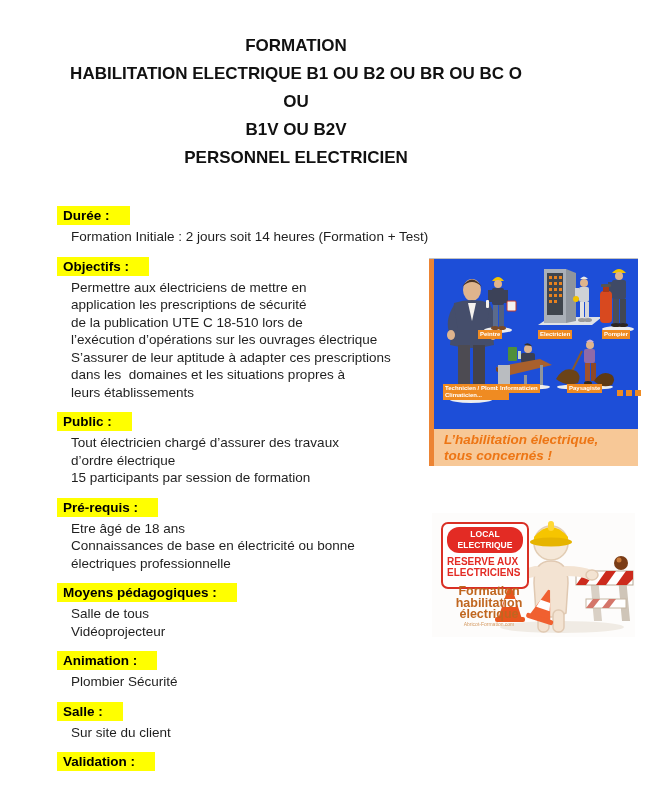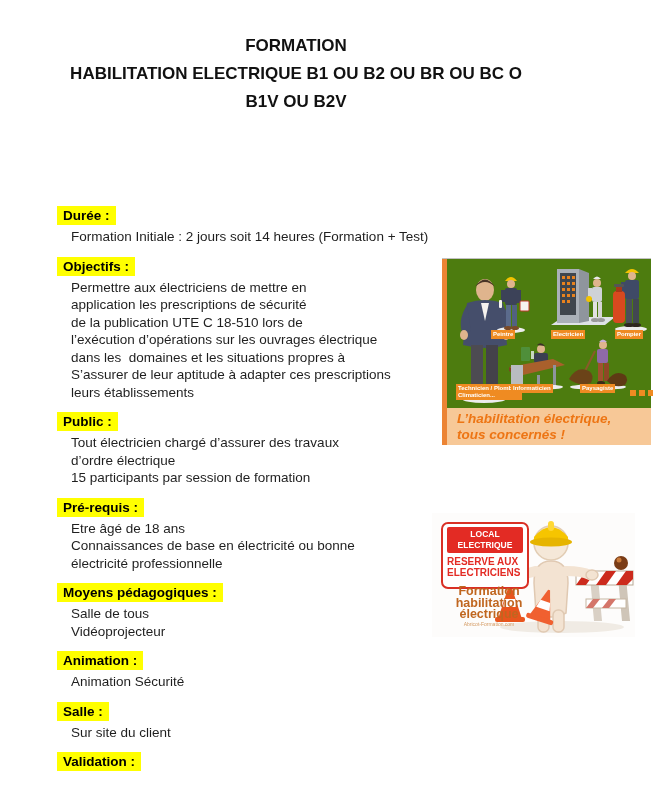--- a/index.html
+++ b/index.html
@@ -25,37 +25,37 @@
     position: absolute;
     left: 57px; top: 206px;
     width: 372px;
   }
   .section { margin-bottom: 11px; }
   .heading {
     display: inline-block;
     background: #ffff00;
     font-weight: bold;
     font-size: 13.5px;
-    padding: 2px 6px 2px 6px;
+    padding: 2px 20px 2px 6px;
     margin-bottom: 3px;
     color: #000;
   }
   .line {
     font-size: 13.5px;
     line-height: 17.5px;
     color: #1f1f1f;
     white-space: pre-wrap;
     margin-left: 14px;
   }
   
   .collage {
     position: absolute;
-    left: 442px; top: 258px;
-    width: 209px; height: 187px;
-    background: #4d7c0f;
+    left: 429px; top: 258px;
+    width: 209px; height: 208px;
+    background: #1d4ed8;
     border-top: 1px solid #c2c2c2;
   }
   .collage-stripe {
     position: absolute;
     left: 0; top: 0; bottom: 0;
     width: 5px;
     background: #ec8434;
   }
   .collage-figures {
     position: absolute;
@@ -105,21 +105,21 @@
     padding: 3px 4px;
   }
   .sign-red {
     background: #e32b24;
     color: #ffffff;
     text-align: center;
     font-weight: bold;
     font-size: 8.5px;
     line-height: 11px;
     padding: 2px 0;
-    border-radius: 2px;
+    border-radius: 12px;
     white-space: pre-line;
   }
   .sign-white {
     color: #e32b24;
     text-align: left;
     font-weight: bold;
     font-size: 10px;
     line-height: 11px;
     margin-top: 3px;
     white-space: pre-line;
@@ -144,64 +144,66 @@
     font-size: 5px;
   }
   .poster-scene { position: absolute; left: 58px; top: 2px; }
 </style>
 </head>
 <body>
 
 <div class="title-block">
   <div>FORMATION</div>
   <div>HABILITATION ELECTRIQUE B1 OU B2 OU BR OU BC O</div>
+  <div>OU</div>
   <div>B1V OU B2V</div>
+  <div>PERSONNEL ELECTRICIEN</div>
 </div>
 
 <div class="content">
 
   <div class="section">
     <span class="heading">Durée :</span>
     <div class="line">Formation Initiale : 2 jours soit 14 heures (Formation + Test)</div>
   </div>
 
   <div class="section">
     <span class="heading">Objectifs :</span>
     <div class="line">Permettre aux électriciens de mettre en</div>
     <div class="line">application les prescriptions de sécurité</div>
     <div class="line">de la publication UTE C 18-510 lors de</div>
     <div class="line">l’exécution d’opérations sur les ouvrages électrique</div>
+    <div class="line">S’assurer de leur aptitude à adapter ces prescriptions</div>
     <div class="line">dans les  domaines et les situations propres à</div>
-    <div class="line">S’assurer de leur aptitude à adapter ces prescriptions</div>
     <div class="line">leurs établissements</div>
   </div>
 
   <div class="section">
     <span class="heading">Public :</span>
     <div class="line">Tout électricien chargé d’assurer des travaux</div>
     <div class="line">d’ordre électrique</div>
     <div class="line">15 participants par session de formation</div>
   </div>
 
   <div class="section">
     <span class="heading">Pré-requis :</span>
     <div class="line">Etre âgé de 18 ans</div>
     <div class="line">Connaissances de base en électricité ou bonne</div>
-    <div class="line">électricité professionnelle</div>
+    <div class="line">électriques professionnelle</div>
   </div>
 
   <div class="section">
     <span class="heading">Moyens pédagogiques :</span>
     <div class="line">Salle de tous</div>
     <div class="line">Vidéoprojecteur</div>
   </div>
 
   <div class="section">
     <span class="heading">Animation :</span>
-    <div class="line">Animation Sécurité</div>
+    <div class="line">Plombier Sécurité</div>
   </div>
 
   <div class="section">
     <span class="heading">Salle :</span>
     <div class="line">Sur site du client</div>
   </div>
 
   <div class="section">
     <span class="heading">Validation :</span>
     

